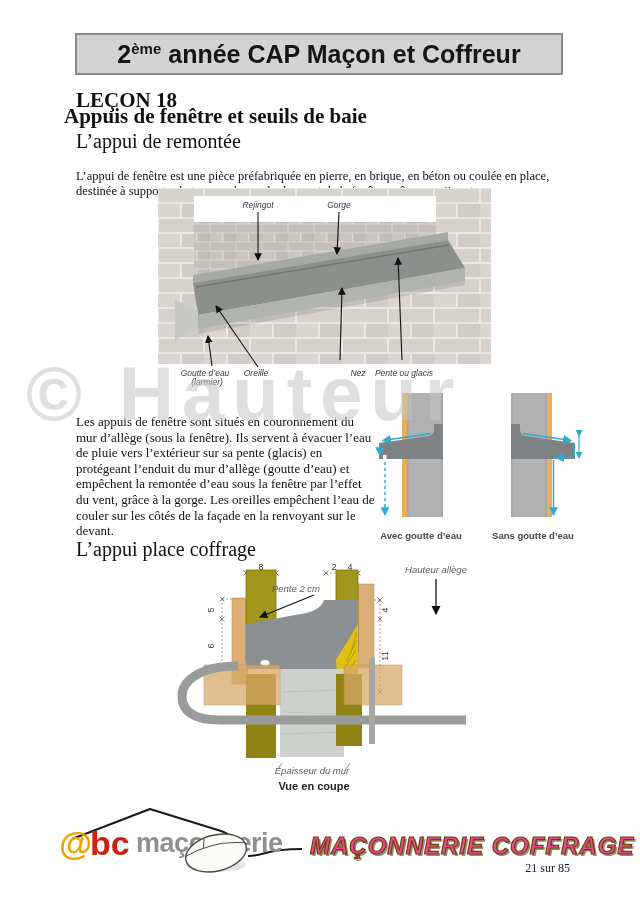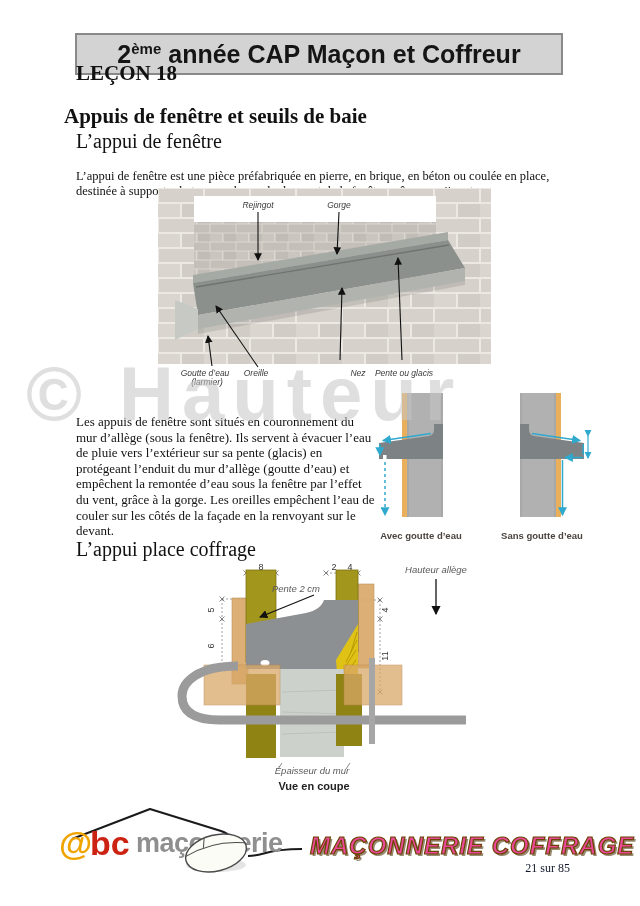--- a/index.html
+++ b/index.html
@@ -3,28 +3,28 @@
 <meta charset="utf-8">
 <style>
   html,body{margin:0;padding:0;background:#ffffff;}
   .page{position:relative;width:640px;height:906px;background:#fff;overflow:hidden;
         font-family:"Liberation Serif", serif;color:#111;}
   .abs{position:absolute;}
   .banner{left:75px;top:33px;width:484px;height:38px;background:#d3d3d3;
           border:2px solid #8a8a8a;display:flex;align-items:center;justify-content:center;
           font-family:"Liberation Sans", sans-serif;font-weight:bold;font-size:25px;color:#151515;}
   .banner sup{font-size:60%;line-height:0;vertical-align:super;}
-  .h-lesson{left:76px;top:61px;font-size:21px;font-weight:bold;}
+  .h-lesson{left:76px;top:88px;font-size:21px;font-weight:bold;}
   .h-title{left:64px;top:104px;font-size:21px;font-weight:bold;}
   .h-sub1{left:76px;top:130px;font-size:20px;font-weight:normal;}
   .h-sub2{left:76px;top:538px;font-size:20px;font-weight:normal;}
   .para1{left:76px;top:156px;width:478px;font-size:12.5px;line-height:1.26;}
   .para2{left:76px;top:401px;width:300px;font-size:13px;line-height:1.2;}
   .illu{left:158px;top:188px;}
-  .xsections{left:371px;top:391px;width:212px;display:flex;gap:21px;}
+  .xsections{left:371px;top:391px;width:212px;display:flex;gap:12px;}
   .xsections figure{margin:0;width:100px;text-align:center;}
   .xsections figcaption{margin-top:3px;font-family:"Liberation Sans", sans-serif;
           font-weight:bold;font-size:9.5px;color:#4a443f;}
   .coffrage{left:168px;top:562px;}
   .logo{left:58px;top:799px;}
   .brand{left:310px;top:832px;font-family:"Liberation Sans", sans-serif;
          font-style:italic;font-weight:900;font-size:24px;letter-spacing:1px;
          color:#ec4899;-webkit-text-stroke:1.2px #6a4300;
          text-shadow:2px 2px 0 rgba(70,45,0,.55);white-space:nowrap;}
   .pagenum{left:470px;top:861px;width:100px;text-align:right;font-size:12px;color:#0f172a;}
@@ -41,21 +41,21 @@
 <body>
 
 <div class="page">
 
   <div class="abs banner">
     <span><span>2</span><sup>ème</sup><span> année CAP Maçon et Coffreur</span></span>
   </div>
 
   <div class="abs h-lesson">LEÇON 18</div>
   <div class="abs h-title">Appuis de fenêtre et seuils de baie</div>
-  <div class="abs h-sub1">L’appui de fenêtre</div>
+  <div class="abs h-sub1">L’appui de remontée</div>
   <p class="abs para1">L’appui de fenêtre est une pièce préfabriquée en pierre, en brique, en béton ou coulée en place, destinée à supporter la traverse basse du dormant de la fenêtre grâce au rejingot.</p>
 
   <svg class="abs illu" width="333" height="200" viewBox="0 0 333 200">
     <defs>
       <pattern id="pbL" width="46" height="30" patternUnits="userSpaceOnUse">
         <rect width="46" height="30" fill="#ece9e5"></rect>
         <rect x="1" y="1" width="44" height="13" fill="#d6d1cb"></rect>
         <rect x="-22" y="16" width="44" height="13" fill="#dad5cf"></rect>
         <rect x="24" y="16" width="44" height="13" fill="#d1ccc6"></rect>
       </pattern>

